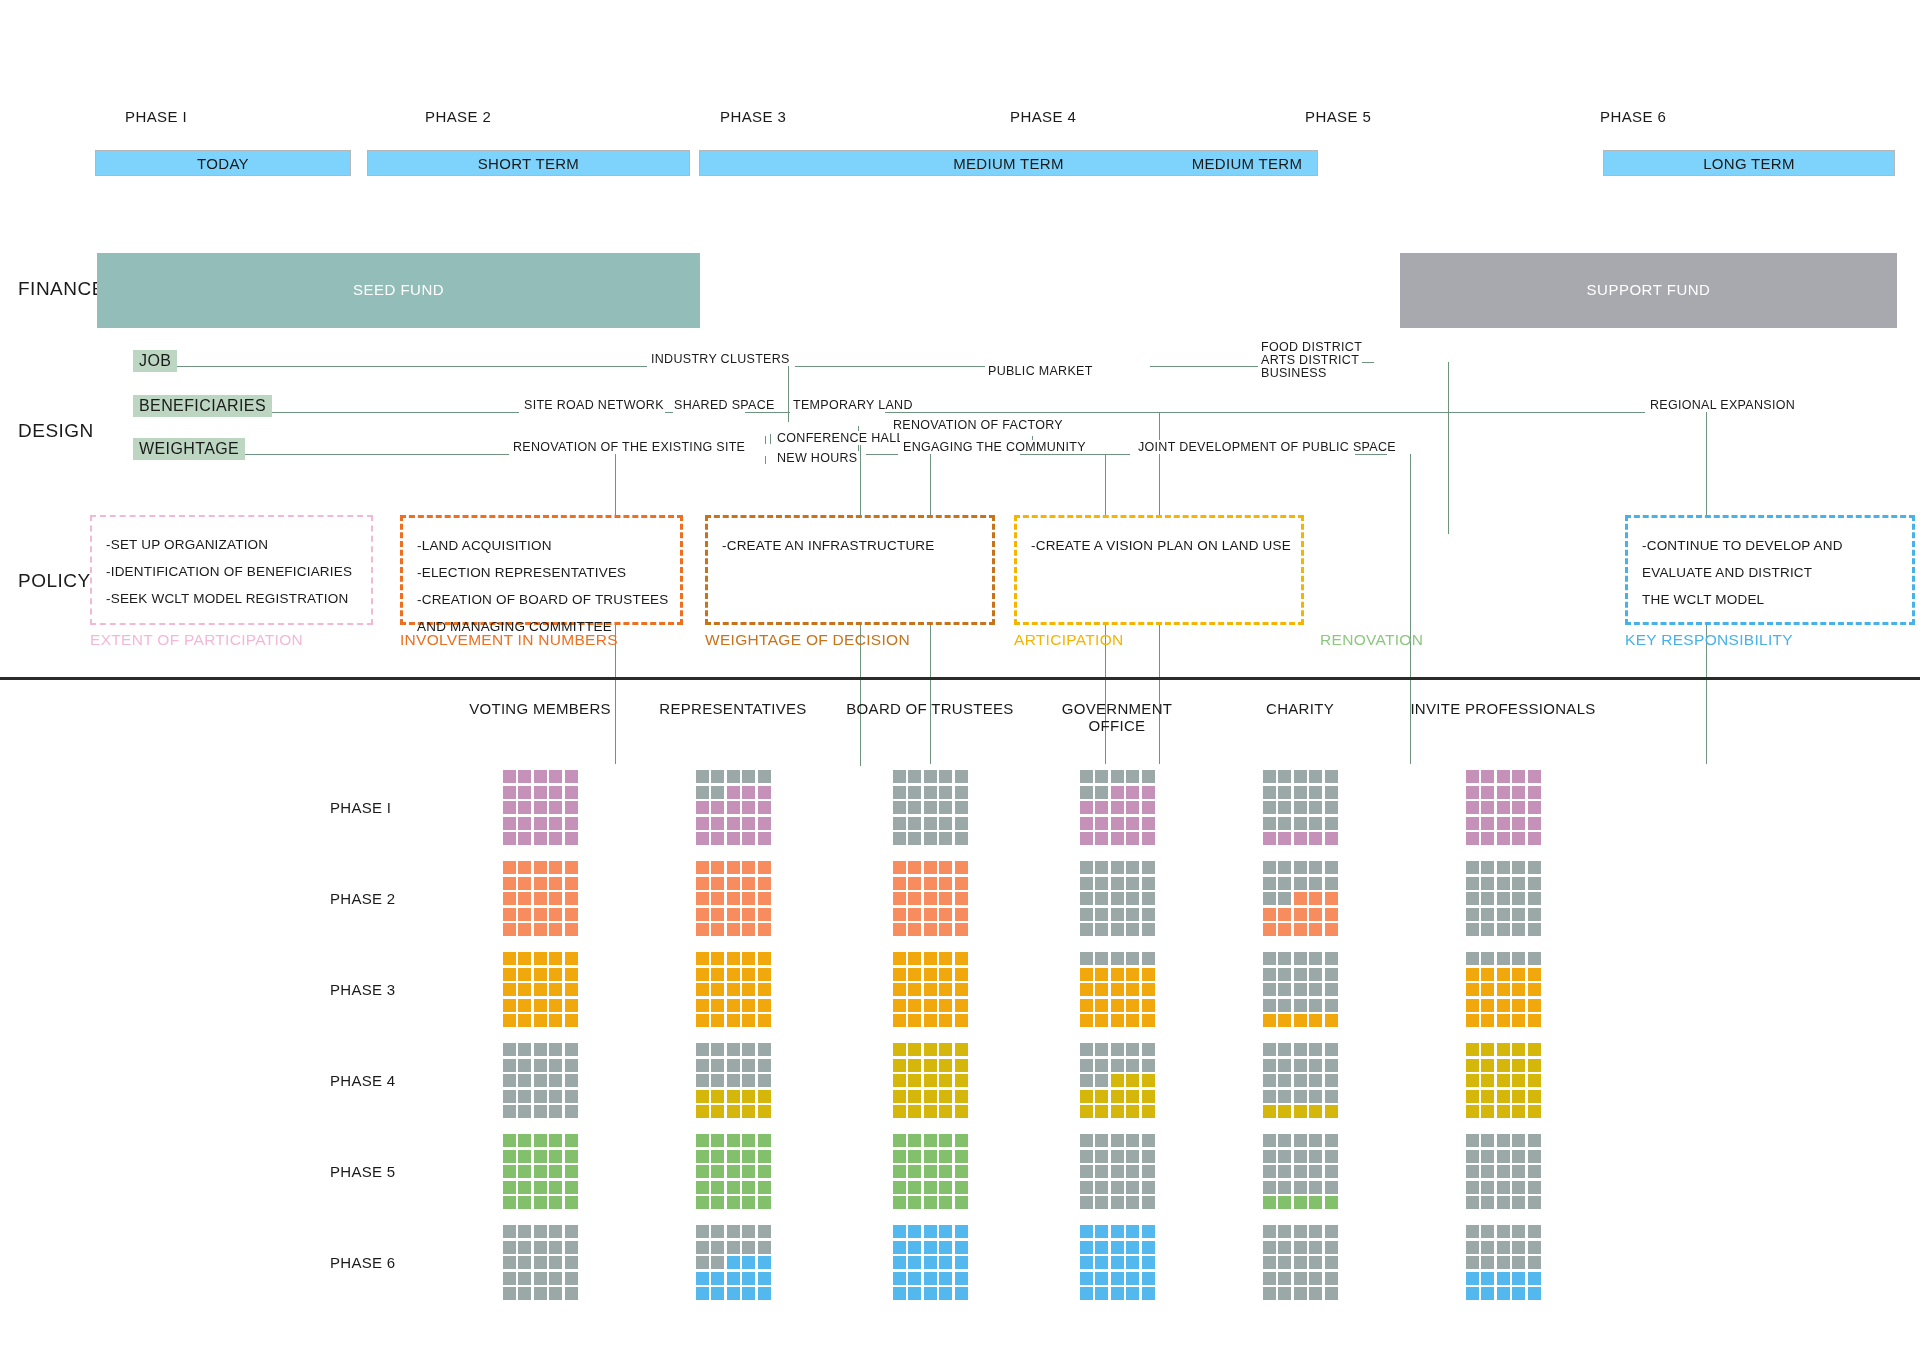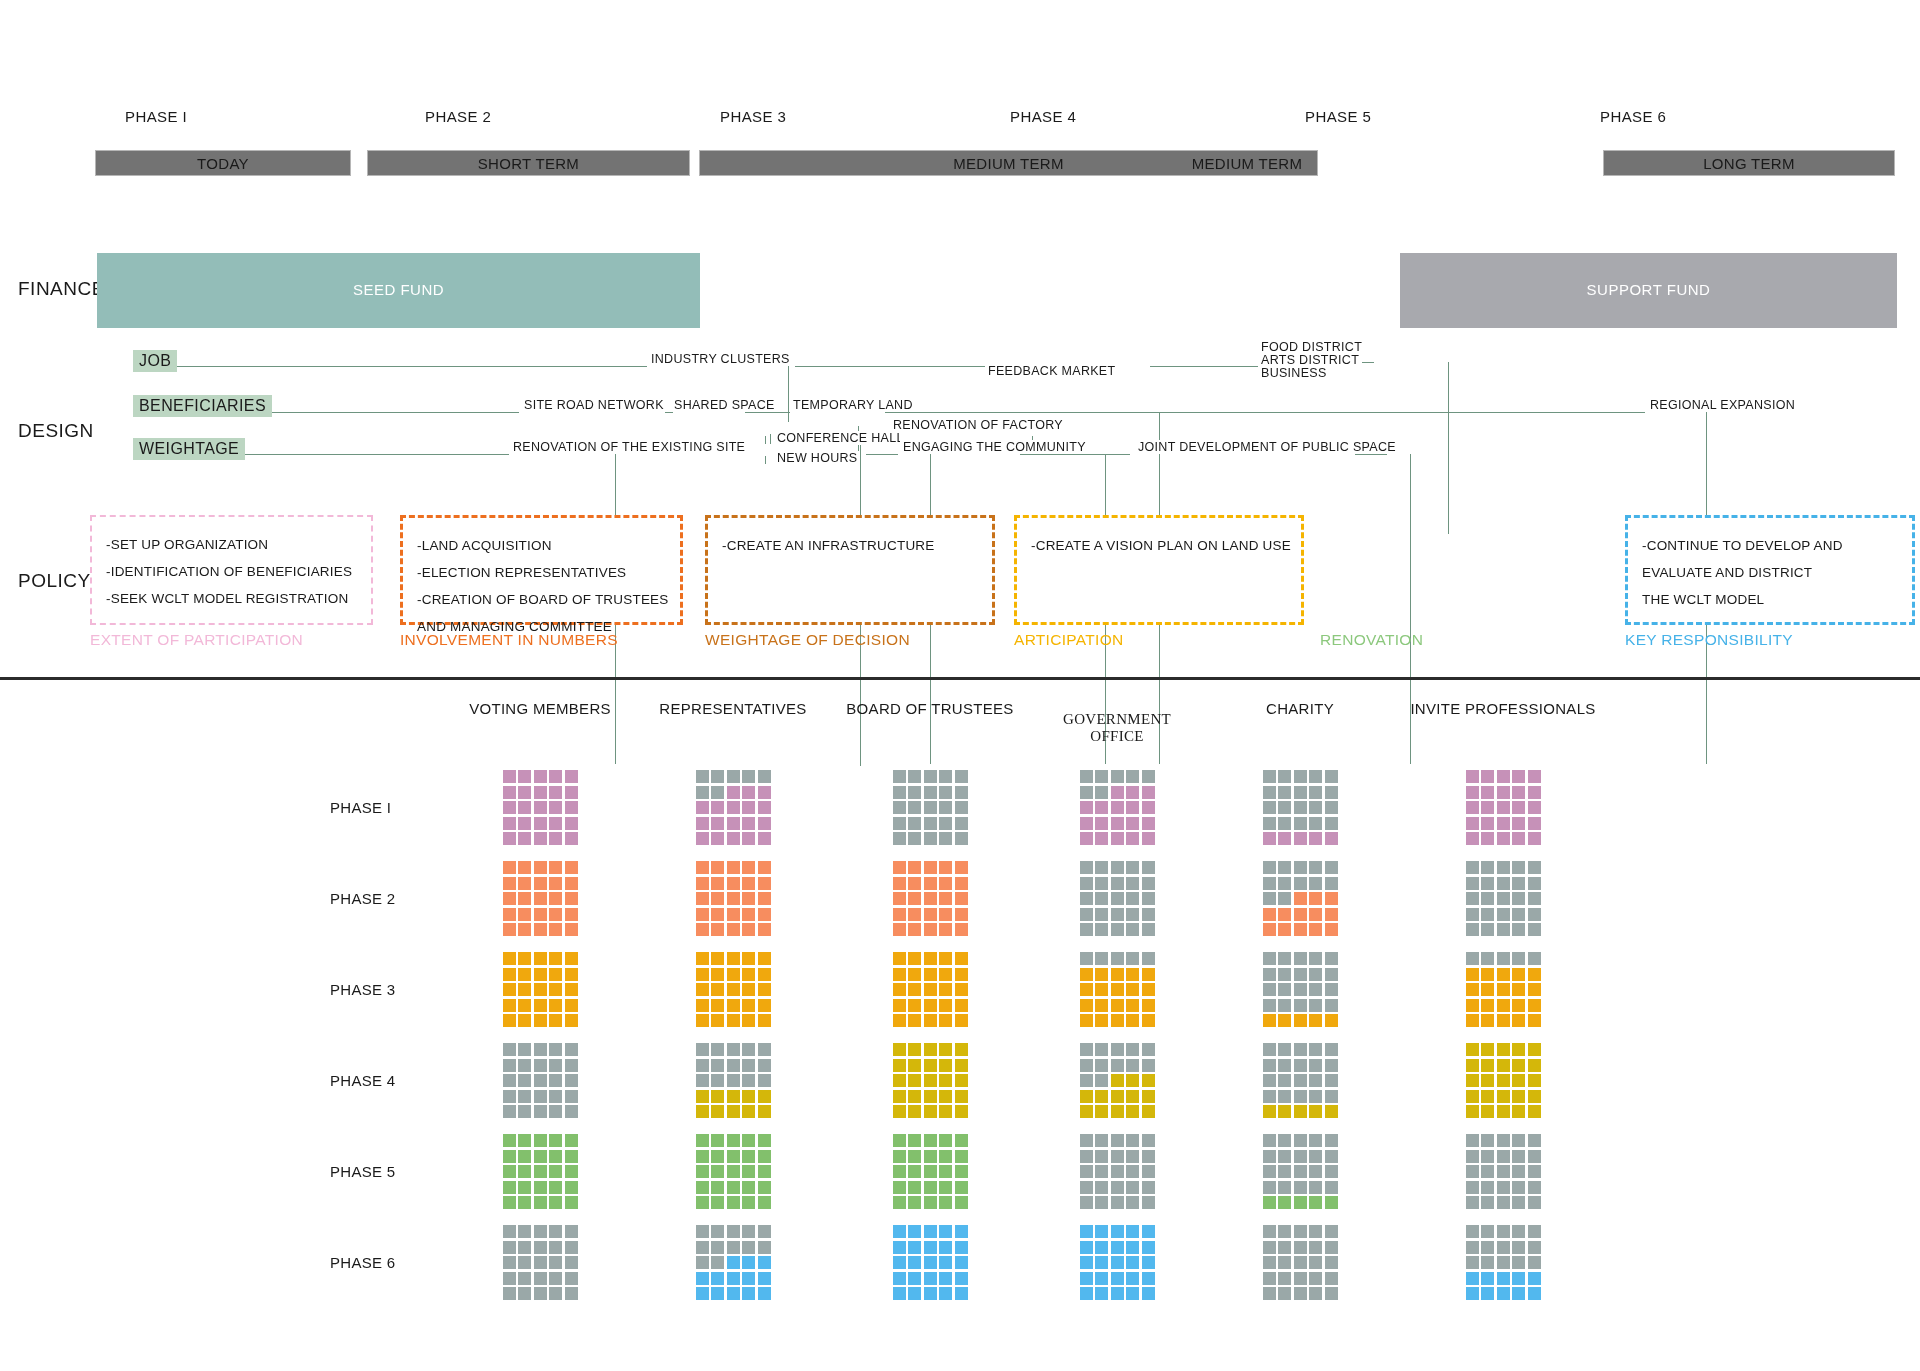--- a/index.html
+++ b/index.html
@@ -7,21 +7,21 @@
        font-family:"Liberation Sans","DejaVu Sans",sans-serif;color:#1a1a1a;
        -webkit-font-smoothing:antialiased;overflow:hidden;}
 
   
   #phase-labels{position:absolute;left:95px;top:108px;width:1800px;height:22px;}
   .phase-label{position:absolute;font-size:15px;letter-spacing:.4px;
                white-space:nowrap;color:#1a1a1a;}
 
   #term-row{position:absolute;left:95px;top:150px;height:26px;}
   .term-box{position:absolute;height:26px;border:1px solid #b6b6b6;
-            background:#737373;display:flex;align-items:center;justify-content:center;
+            background:#7dd3fc;display:flex;align-items:center;justify-content:center;
             font-size:15px;letter-spacing:.3px;color:#1a1a1a;box-sizing:border-box;}
 
   
   .row-label{position:absolute;font-size:19px;letter-spacing:.5px;color:#1a1a1a;}
 
   
   #finance-band{position:absolute;left:97px;top:253px;width:1800px;height:67px;}
   .fin-seg{position:absolute;top:0;height:75px;display:flex;flex-direction:column;
            align-items:center;justify-content:center;color:#ffffff;font-size:15px;
            letter-spacing:.5px;line-height:1.65;}
@@ -113,21 +113,21 @@
     <div class="vline" style="left:615px;top:114px;height:310px;"></div>
     <div class="vline" style="left:770px;top:94px;height:10px;"></div>
     <div class="vline" style="left:765px;top:96px;height:8px;"></div>
     <div class="vline" style="left:765px;top:116px;height:8px;"></div>
     <div class="vline" style="left:930px;top:114px;height:310px;"></div>
     <div class="vline" style="left:1105px;top:114px;height:310px;"></div>
     <div class="tag" style="left:133px;top:10px;background:#bcd6c2;">JOB</div>
     <div class="tag" style="left:133px;top:55px;background:#bcd6c2;">BENEFICIARIES</div>
     <div class="tag" style="left:133px;top:98px;background:#bcd6c2;">WEIGHTAGE</div>
     <div class="node" style="left:648px;top:12px;">INDUSTRY CLUSTERS</div>
-    <div class="node" style="left:985px;top:24px;">FEEDBACK MARKET</div>
+    <div class="node" style="left:985px;top:24px;">PUBLIC MARKET</div>
     <div class="node" style="left:1258px;top:0px;">FOOD DISTRICT</div>
     <div class="node" style="left:1258px;top:13px;">ARTS DISTRICT</div>
     <div class="node" style="left:1258px;top:26px;">BUSINESS</div>
     <div class="node" style="left:521px;top:58px;">SITE ROAD NETWORK</div>
     <div class="node" style="left:671px;top:58px;">SHARED SPACE</div>
     <div class="node" style="left:790px;top:58px;">TEMPORARY LAND</div>
     <div class="node" style="left:1647px;top:58px;">REGIONAL EXPANSION</div>
     <div class="node" style="left:890px;top:78px;">RENOVATION OF FACTORY</div>
     <div class="node" style="left:510px;top:100px;">RENOVATION OF THE EXISTING SITE</div>
     <div class="node" style="left:774px;top:91px;">CONFERENCE HALL</div>
@@ -173,21 +173,21 @@
 <div id="matrix">
     <div class="col-head" style="left:420px;top:0;width:240px;">
       <div>VOTING MEMBERS</div>
     </div>
     <div class="col-head" style="left:613px;top:0;width:240px;">
       <div>REPRESENTATIVES</div>
     </div>
     <div class="col-head" style="left:810px;top:0;width:240px;">
       <div>BOARD OF TRUSTEES</div>
     </div>
-    <div class="col-head" style="left:997px;top:11px;width:240px;font-family:Liberation Serif, serif;">
+    <div class="col-head" style="left:997px;top:0;width:240px;">
       <div>GOVERNMENT</div>
       <div>OFFICE</div>
     </div>
     <div class="col-head" style="left:1180px;top:0;width:240px;">
       <div>CHARITY</div>
     </div>
     <div class="col-head" style="left:1383px;top:0;width:240px;">
       <div>INVITE PROFESSIONALS</div>
     </div>
     <div class="ph-label" style="left:330px;top:98.5px;">PHASE I</div>

